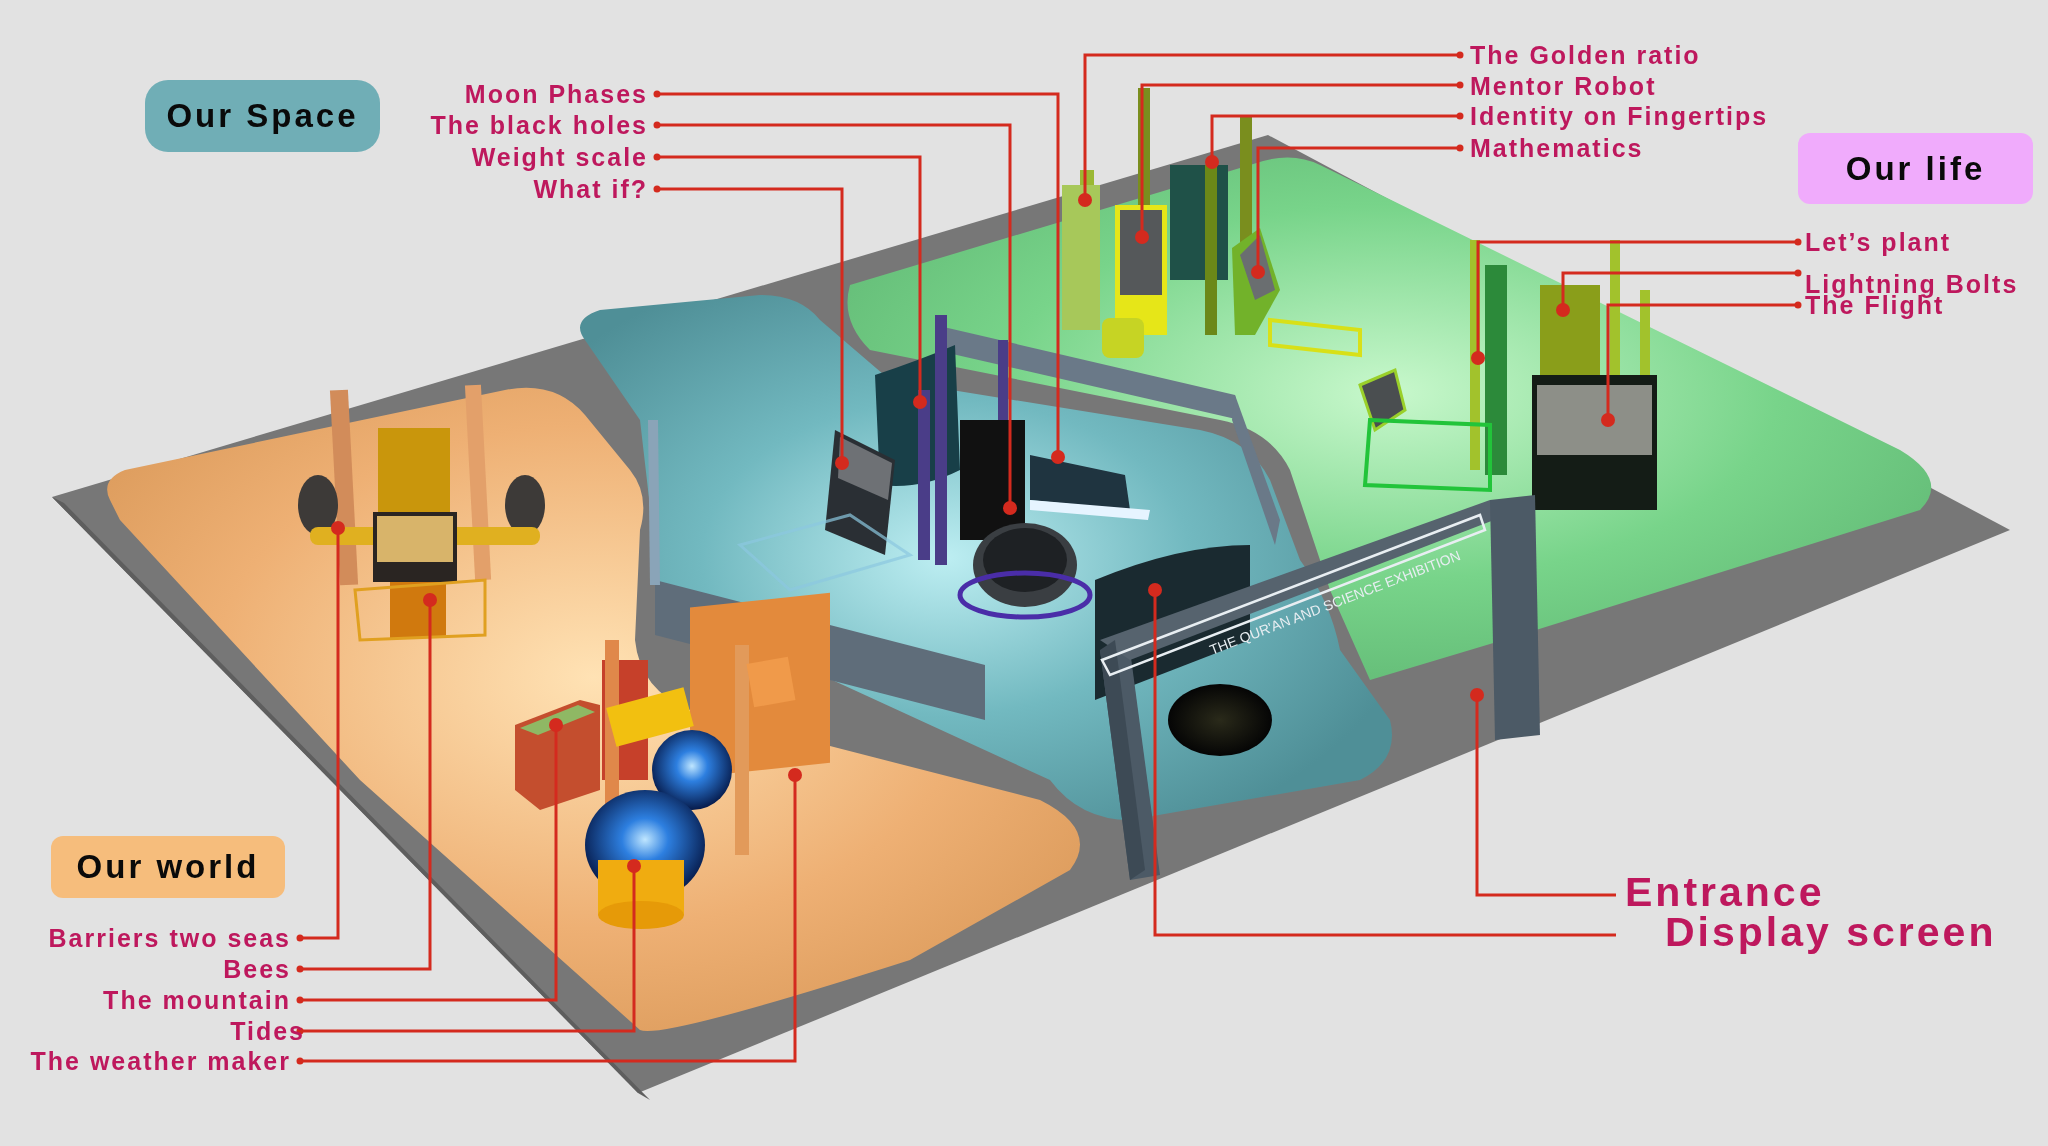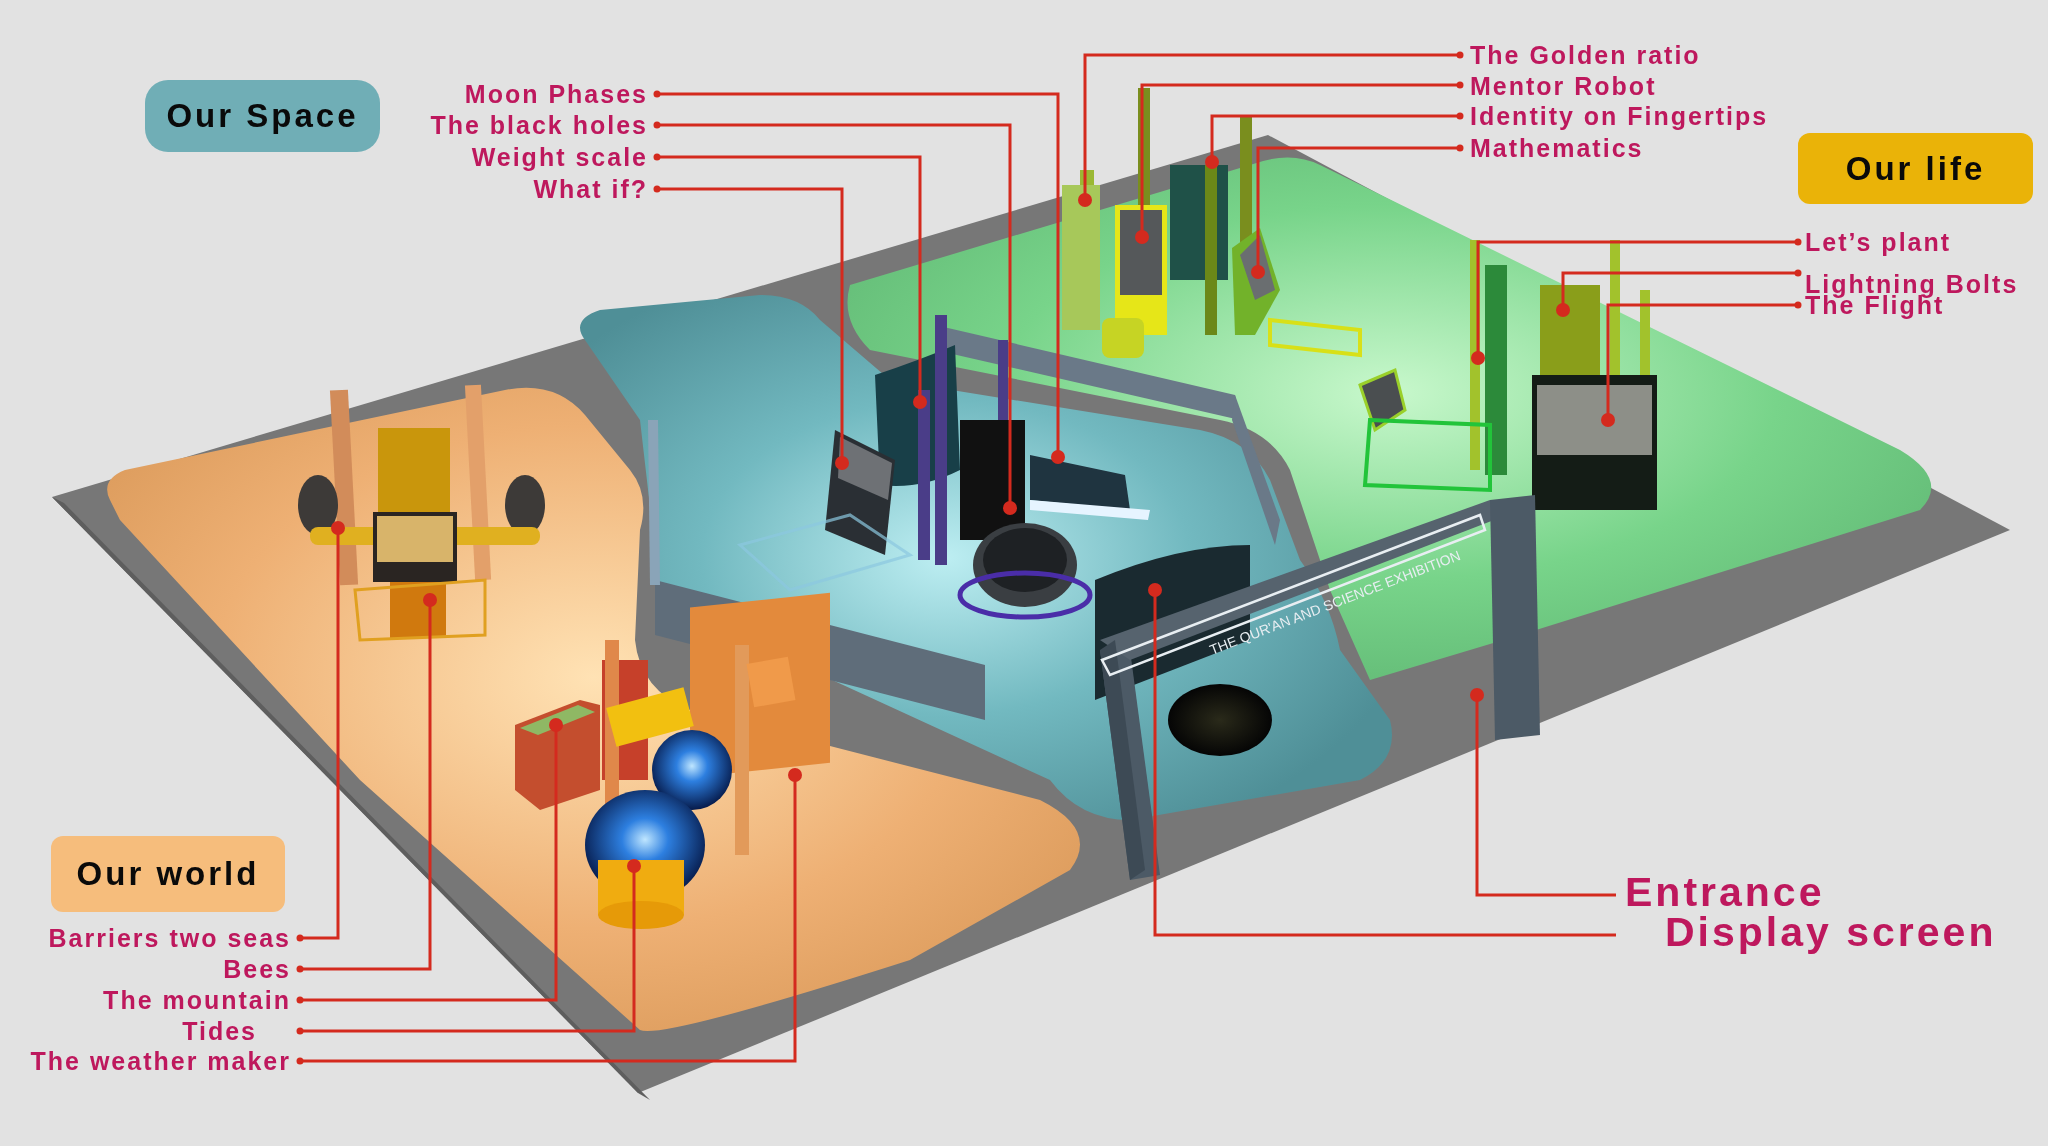--- a/index.html
+++ b/index.html
@@ -199,37 +199,37 @@
       <circle cx="430" cy="600" r="7"></circle>
       <circle cx="556" cy="725" r="7"></circle>
       <circle cx="634" cy="866" r="7"></circle>
       <circle cx="795" cy="775" r="7"></circle>
     <circle cx="1477" cy="695" r="7"></circle>
       <circle cx="1155" cy="590" r="7"></circle>
   </g>
 </svg>
 
 <div class="zone-box" style="left:145px;top:80px;width:235px;height:72px;background:#70aeb6;border-radius:23px;">Our Space</div>
-<div class="zone-box" style="left:1798px;top:133px;width:235px;height:71px;background:#eab308;">Our life</div>
-<div class="zone-box" style="left:51px;top:836px;width:234px;height:76px;background:#f6bd7c;">Our world</div>
+<div class="zone-box" style="left:1798px;top:133px;width:235px;height:71px;background:#f0abfc;">Our life</div>
+<div class="zone-box" style="left:51px;top:836px;width:234px;height:62px;background:#f6bd7c;">Our world</div>
 
 <div class="lbl r" style="right:1400px;top:80px;">Moon Phases</div>
 <div class="lbl r" style="right:1400px;top:111px;">The black holes</div>
 <div class="lbl r" style="right:1400px;top:143px;">Weight scale</div>
 <div class="lbl r" style="right:1400px;top:175px;">What if?</div>
 
 <div class="lbl" style="left:1470px;top:41px;">The Golden ratio</div>
 <div class="lbl" style="left:1470px;top:72px;">Mentor Robot</div>
 <div class="lbl" style="left:1470px;top:102px;">Identity on Fingertips</div>
 <div class="lbl" style="left:1470px;top:134px;">Mathematics</div>
 
 <div class="lbl" style="left:1805px;top:228px;">Let’s plant</div>
 <div class="lbl" style="left:1805px;top:270px;">Lightning Bolts</div>
 <div class="lbl" style="left:1805px;top:291px;">The Flight</div>
 
 <div class="lbl r" style="right:1757px;top:924px;">Barriers two seas</div>
 <div class="lbl r" style="right:1757px;top:955px;">Bees</div>
 <div class="lbl r" style="right:1757px;top:986px;">The mountain</div>
-<div class="lbl r" style="right:1791px;top:1017px;margin-left:16px;">Tides</div>
+<div class="lbl r" style="right:1743px;top:1017px;margin-left:16px;">Tides</div>
 <div class="lbl r" style="right:1757px;top:1047px;">The weather maker</div>
 
 <div class="lbl big" style="left:1625px;top:878px;">Entrance</div>
 <div class="lbl big" style="left:1665px;top:918px;">Display screen</div>
 
 </body></html>

